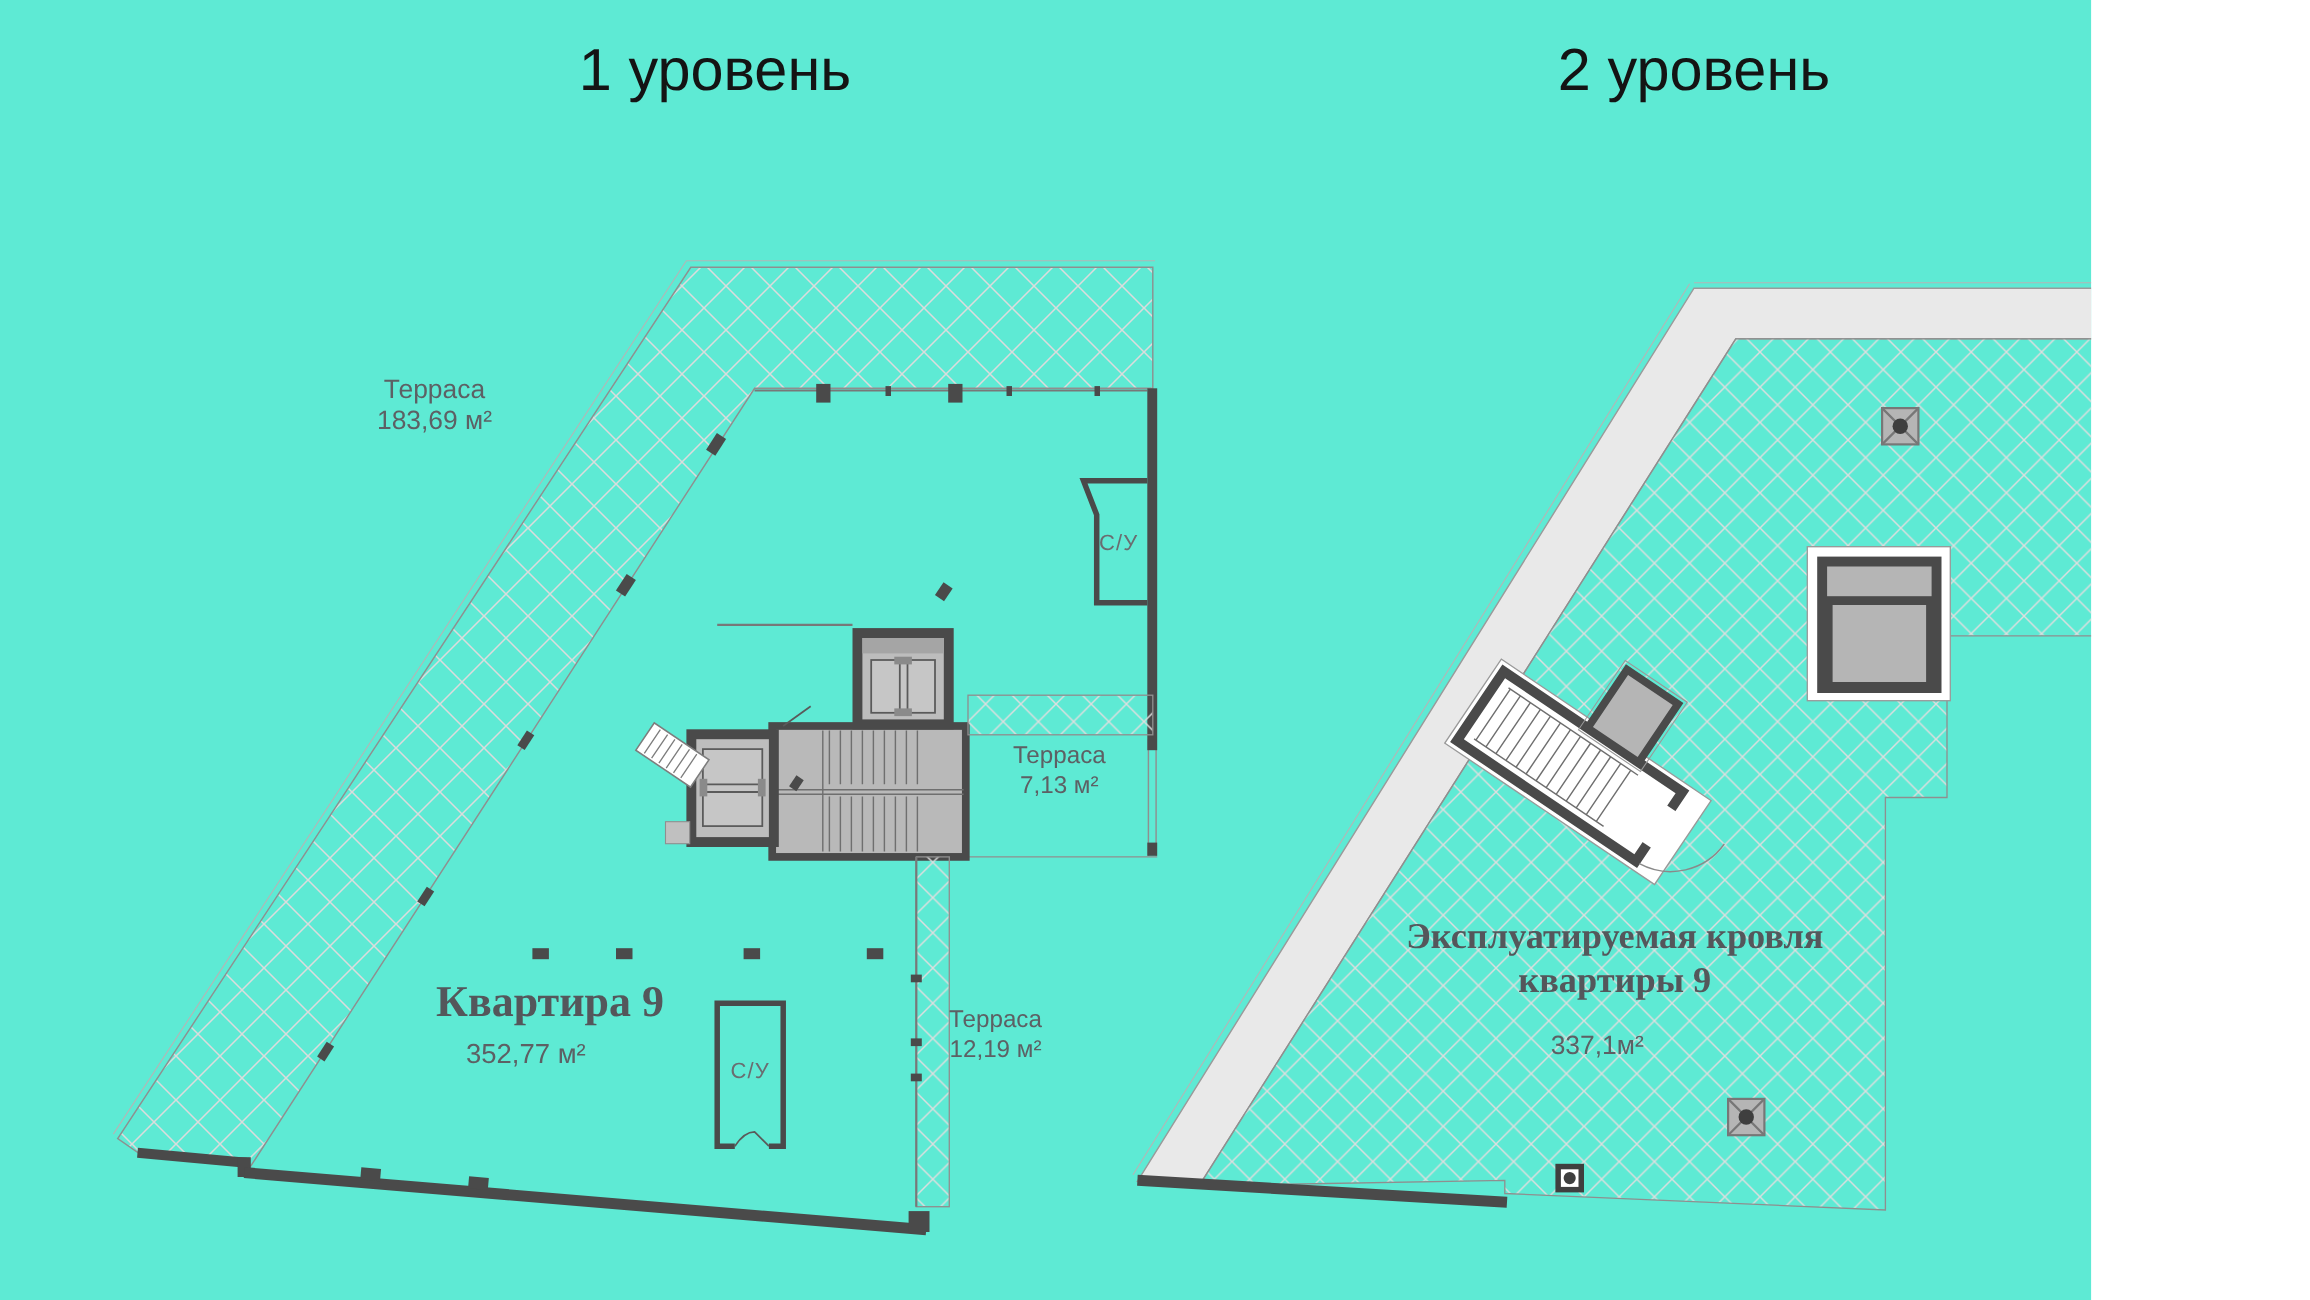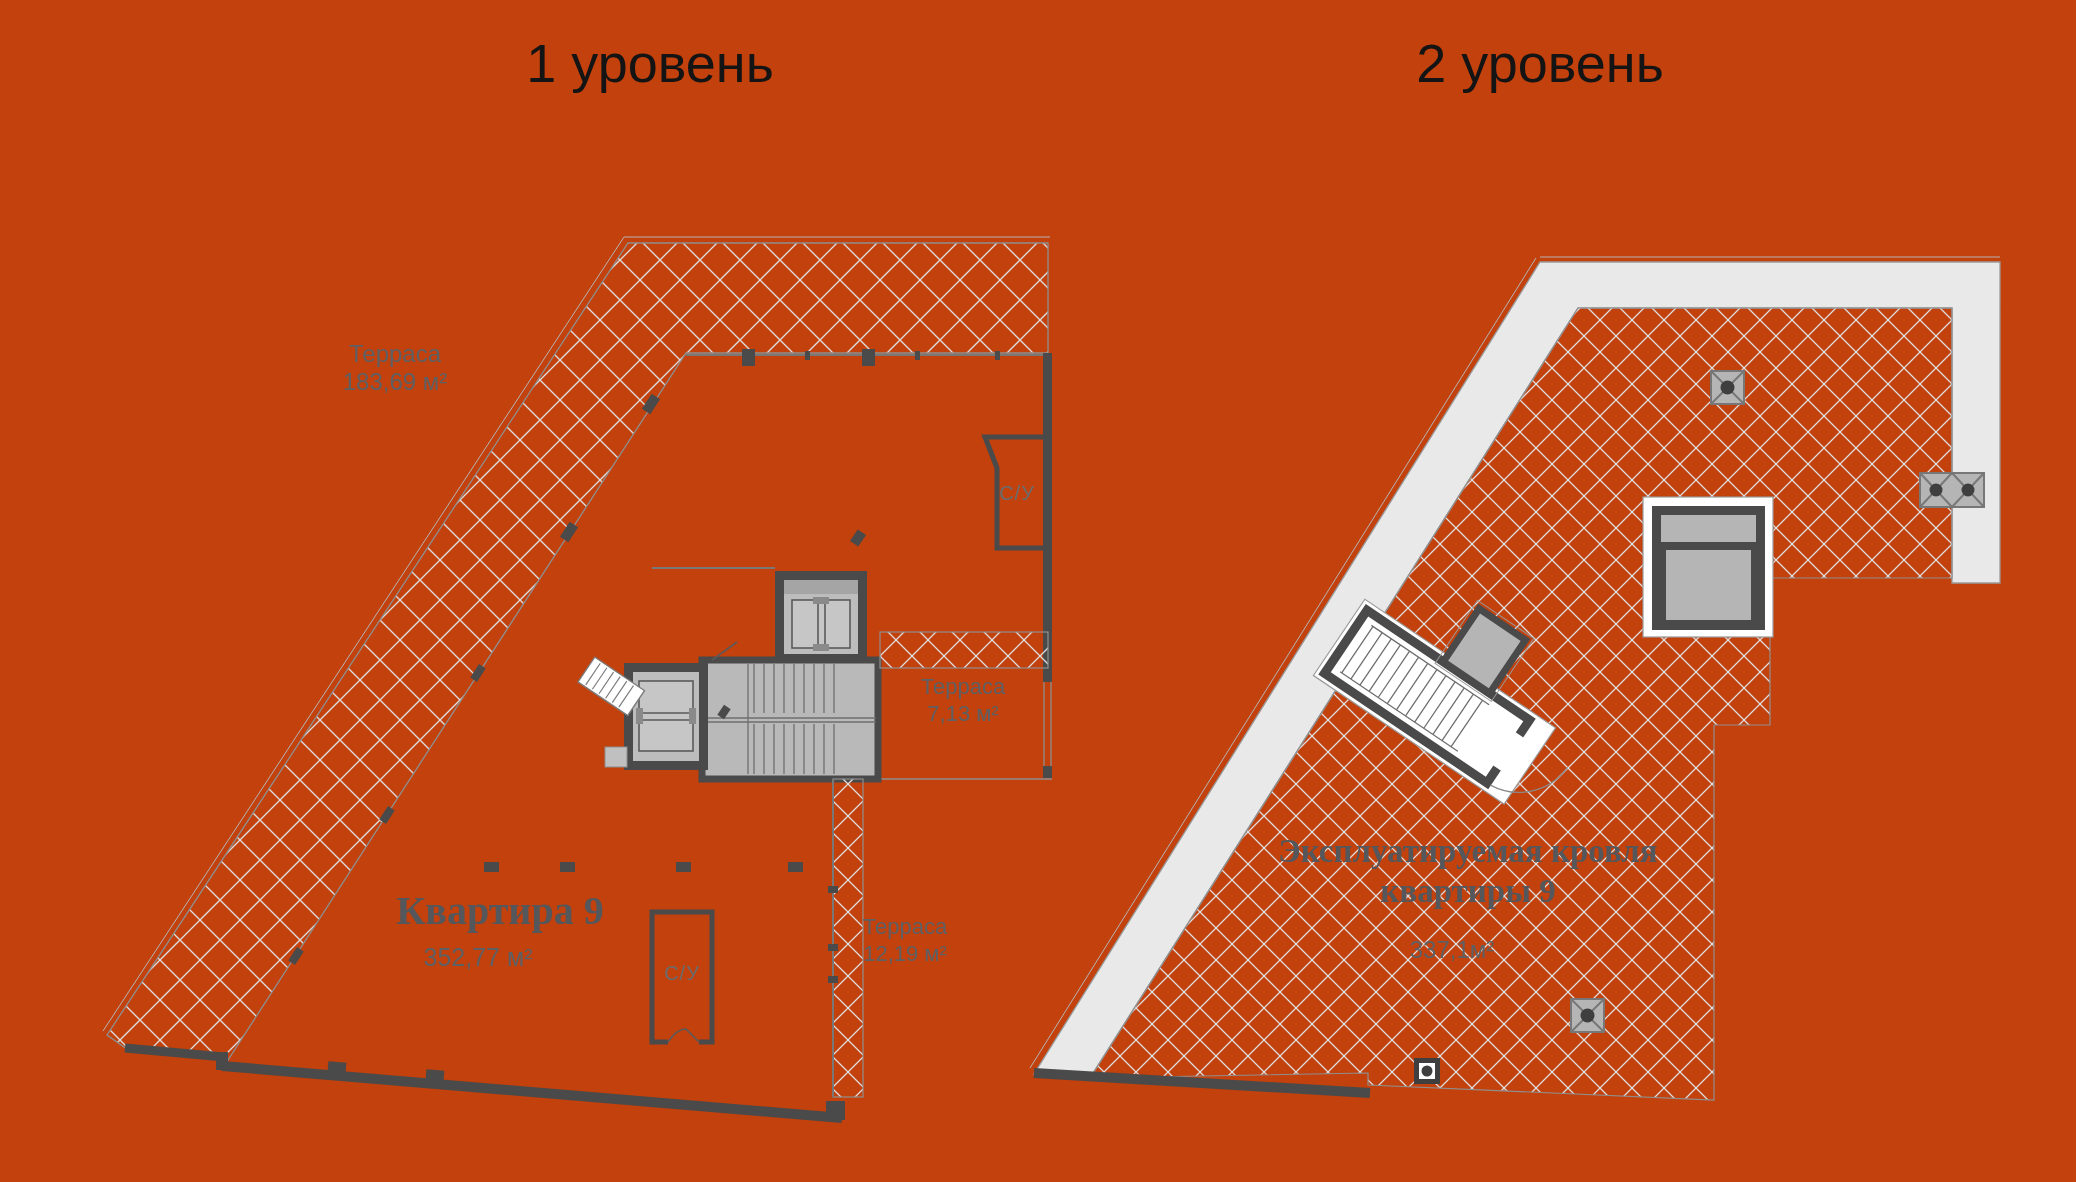--- a/index.html
+++ b/index.html
@@ -1,16 +1,16 @@
 <!DOCTYPE html>
 <html><head>
 <meta charset="utf-8">
 <style>
   html,body{margin:0;padding:0;background:#ffffff;}
-  .page{position:relative;width:2076px;height:1182px;background:#c2410c;overflow:hidden;
+  .page{position:relative;width:1901px;height:1182px;background:#5eead4;overflow:hidden;
         font-family:"Liberation Sans",sans-serif;}
   svg{position:absolute;left:0;top:0;}
   
   .wall{fill:#4a4a4a;}
   .wallstroke{stroke:#4a4a4a;fill:none;}
   .thin{stroke:#8f8f8f;stroke-width:1.3;fill:none;}
   .thin2{stroke:#b5b5b5;stroke-width:1;fill:none;}
   .hatch{fill:url(#xh);stroke:#8f8f8f;stroke-width:1.3;}
   .hatch2{fill:url(#xh2);stroke:#8f8f8f;stroke-width:1.2;}
   .band{fill:#e9e9e9;stroke:#9a9a9a;stroke-width:1.3;}

